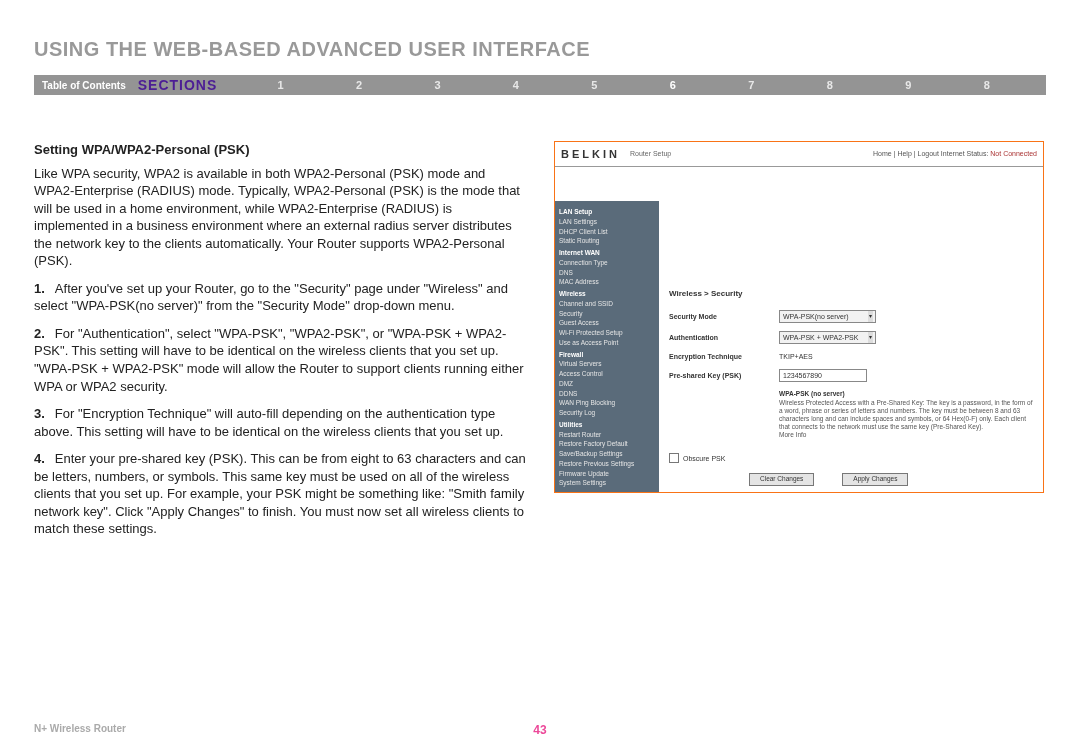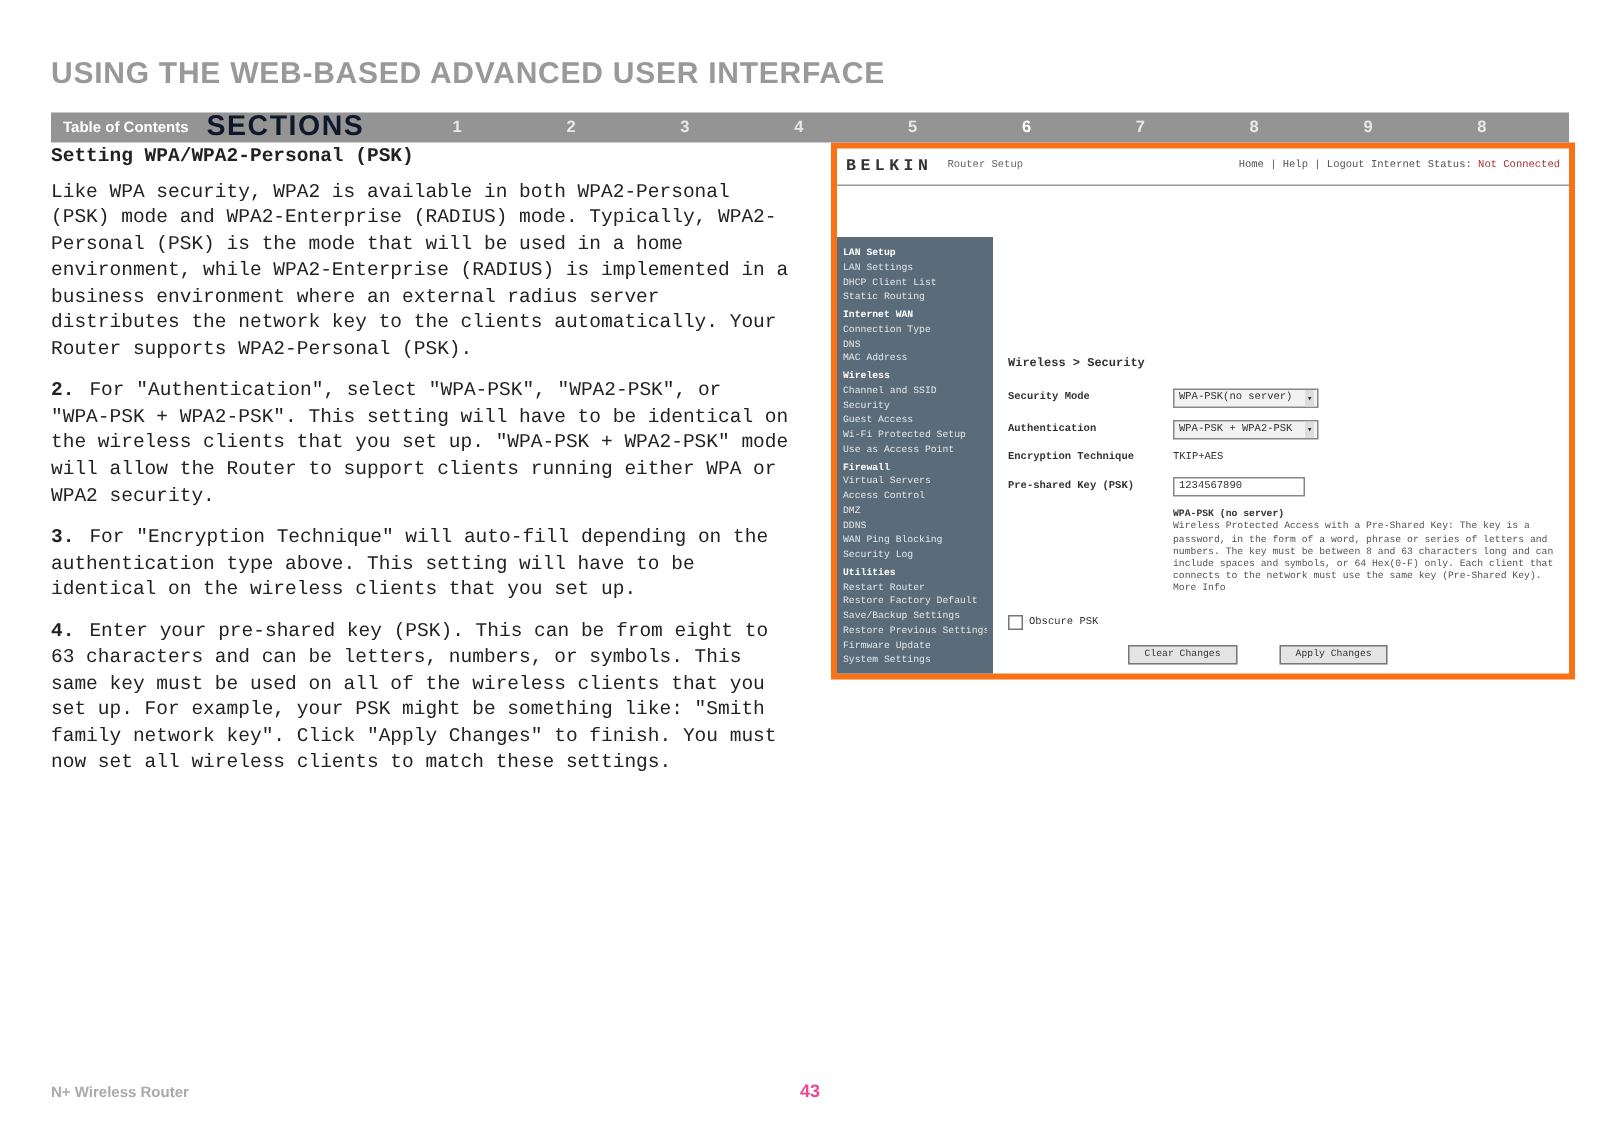--- a/index.html
+++ b/index.html
@@ -32,43 +32,43 @@
     font-size: 10px;
     position: relative;
     margin-top: 14px;
   }
   .nav-toc {
     font-weight: bold;
     padding: 0 12px 0 8px;
   }
   .nav-sections {
     font-weight: bold;
-    font-size: 19px;
-    color: #0f172a;
+    font-size: 14px;
+    color: #4c1d95;
     padding-right: 24px;
     letter-spacing: 1px;
   }
   .nav-items {
     display: flex;
     flex: 1;
     justify-content: space-around;
     padding-right: 20px;
   }
   .nav-item {
     font-weight: bold;
     font-size: 11px;
     color: #e8e8e8;
   }
   .nav-item.active {
     color: #fff;
   }
   .content {
     display: flex;
     gap: 28px;
-    font-family: Liberation Mono, monospace;
+    margin-top: 46px;
   }
   .left-col {
     width: 492px;
     font-size: 13px;
     line-height: 1.35;
   }
   .right-col {
     width: 490px;
     font-size: 13px;
     line-height: 1.35;
@@ -83,21 +83,21 @@
   .step {
     margin-bottom: 10px;
   }
   .step-num {
     font-weight: bold;
     margin-right: 10px;
   }
 
   
   .router-box {
-    border: 4px solid #f97316;
+    border: 1px solid #f97316;
     width: 488px;
     height: 350px;
     background: #fff;
     font-size: 8px;
     color: #333;
     display: flex;
     flex-direction: column;
     margin-bottom: 12px;
   }
   .router-top {
@@ -223,21 +223,20 @@
 
   .footer {
     position: absolute;
     bottom: 22px;
     left: 34px;
     right: 34px;
     display: flex;
     font-size: 10px;
     color: #aaa;
     font-weight:bold;
-    align-items:flex-end;
   }
   .footer-center {
     position:absolute;
     left:50%;
     transform:translateX(-50%);
     color:#ec4899;
     font-size:12px;
   }
 </style>
 </head>
@@ -261,20 +260,21 @@
         <span class="nav-item">9</span>
         <span class="nav-item">8</span>
       </div>
   </div>
 
   <div class="content">
     <div class="left-col">
       <div class="section-heading">Setting WPA/WPA2-Personal (PSK)</div>
       <div class="para">Like WPA security, WPA2 is available in both WPA2-Personal (PSK) mode and WPA2-Enterprise (RADIUS) mode. Typically, WPA2-Personal (PSK) is the mode that will be used in a home environment, while WPA2-Enterprise (RADIUS) is implemented in a business environment where an external radius server distributes the network key to the clients automatically. Your Router supports WPA2-Personal (PSK).</div>
       <div id="steps">
+          <div class="step"><span class="step-num">1.</span><span>After you've set up your Router, go to the "Security" page under "Wireless" and select "WPA-PSK(no server)" from the "Security Mode" drop-down menu.</span></div>
           <div class="step"><span class="step-num">2.</span><span>For "Authentication", select "WPA-PSK", "WPA2-PSK", or "WPA-PSK + WPA2-PSK". This setting will have to be identical on the wireless clients that you set up. "WPA-PSK + WPA2-PSK" mode will allow the Router to support clients running either WPA or WPA2 security.</span></div>
           <div class="step"><span class="step-num">3.</span><span>For "Encryption Technique" will auto-fill depending on the authentication type above. This setting will have to be identical on the wireless clients that you set up.</span></div>
           <div class="step"><span class="step-num">4.</span><span>Enter your pre-shared key (PSK). This can be from eight to 63 characters and can be letters, numbers, or symbols. This same key must be used on all of the wireless clients that you set up. For example, your PSK might be something like: "Smith family network key". Click "Apply Changes" to finish. You must now set all wireless clients to match these settings.</span></div>
         </div>
     </div>
 
     <div class="right-col">
       <div class="router-box">
         <div class="router-top">
           <span class="router-brand">BELKIN</span>

